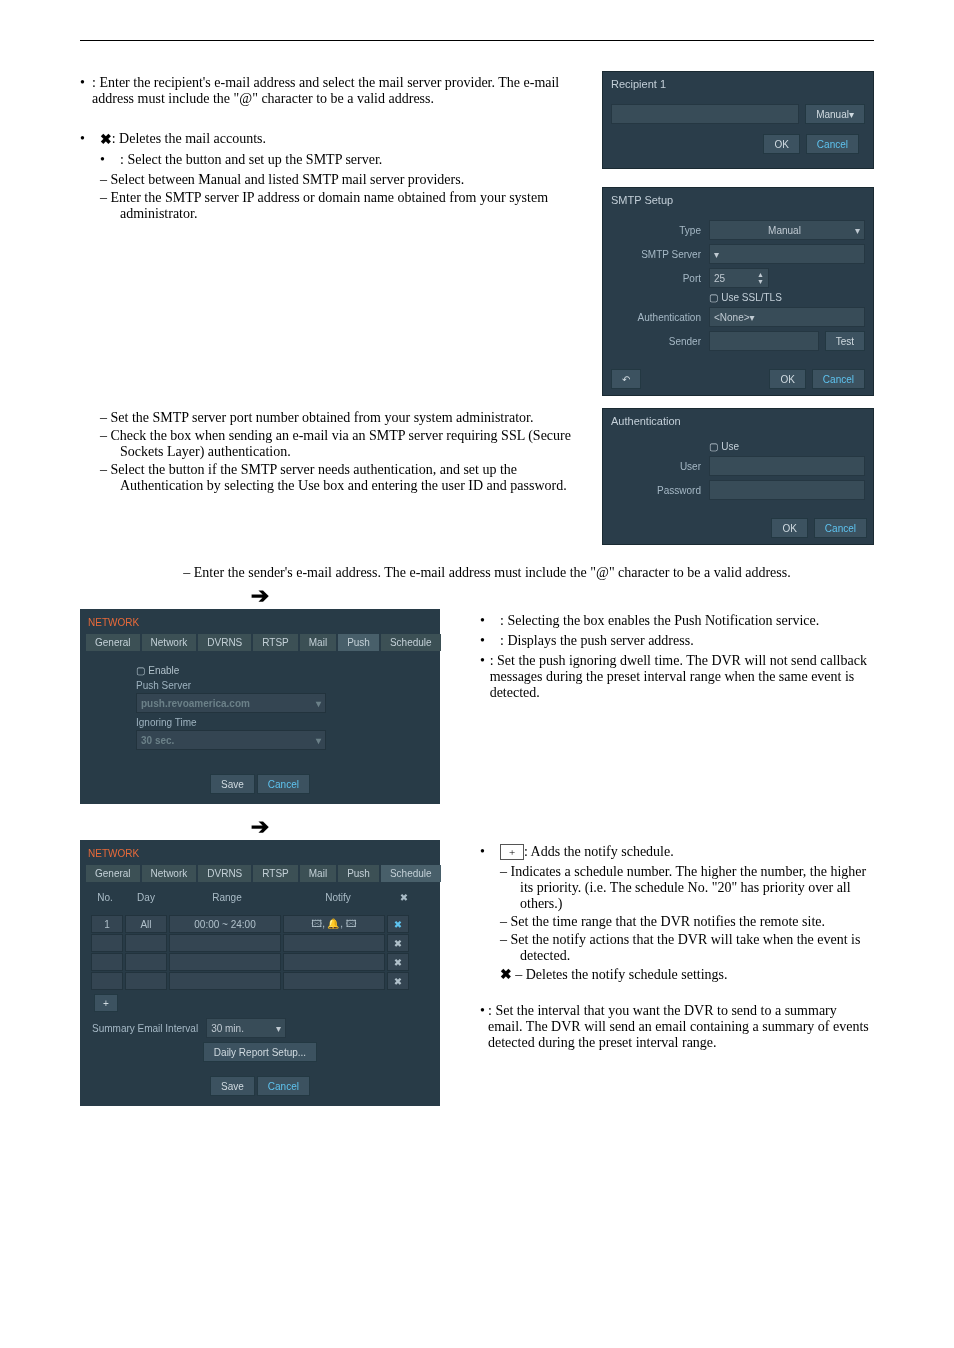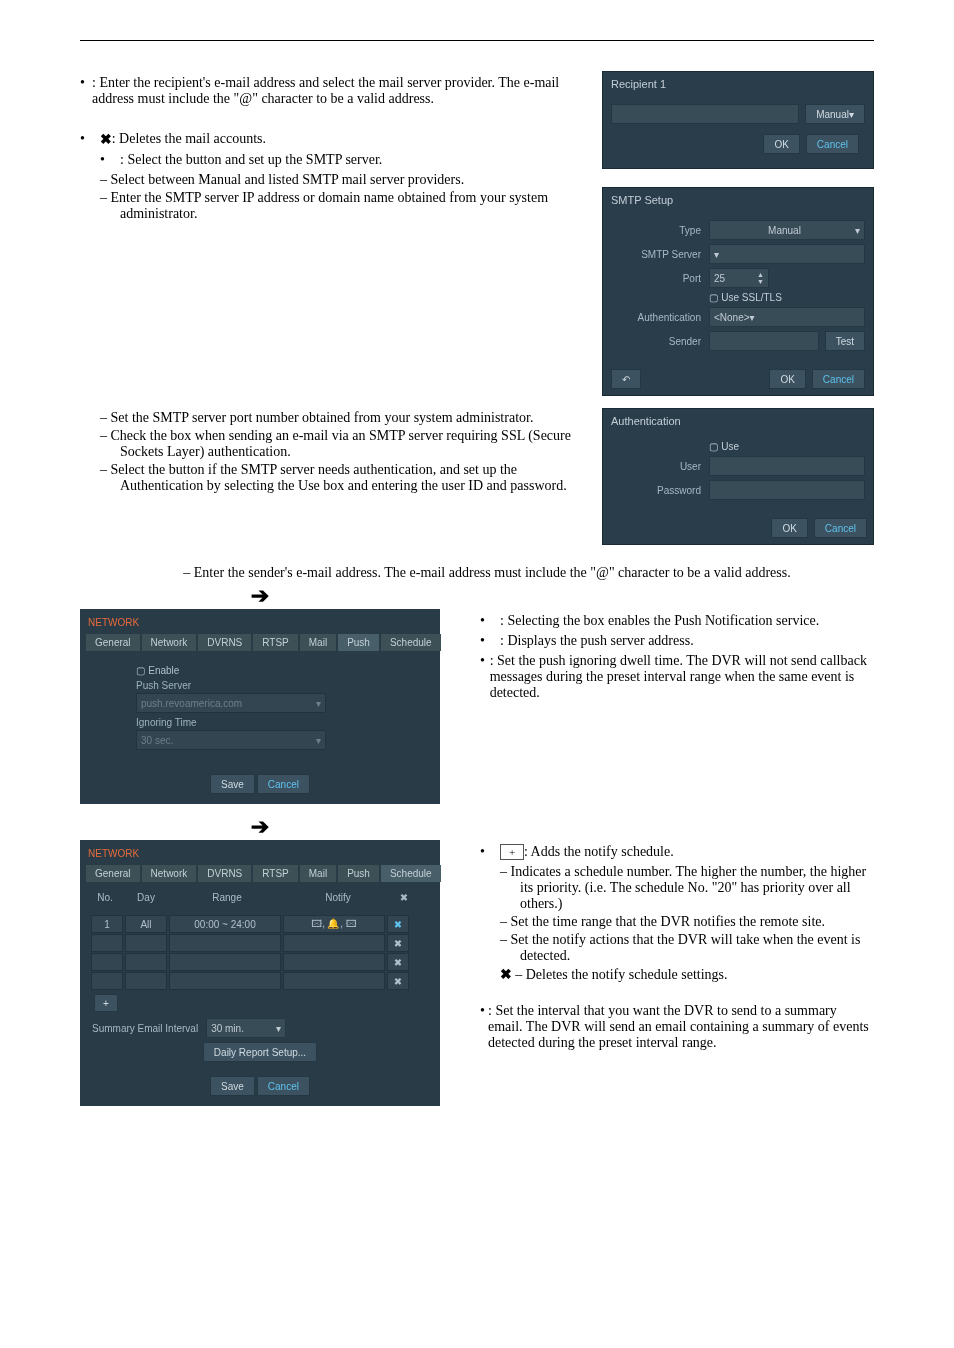--- a/index.html
+++ b/index.html
@@ -140,20 +140,21 @@
     background: #344552;
     border: 1px solid #22333d;
     height: 18px;
     width: 180px;
     display: flex;
     align-items: center;
     padding: 0 4px;
     color: #6b8088;
     font-size: 10px;
     justify-content: space-between;
+    font-weight: bold;
   }
   .btn-row {
     display: flex;
     justify-content: center;
     gap: 2px;
     margin-top: 14px;
   }
   .sched-table {
     margin: 6px 4px;
   }

